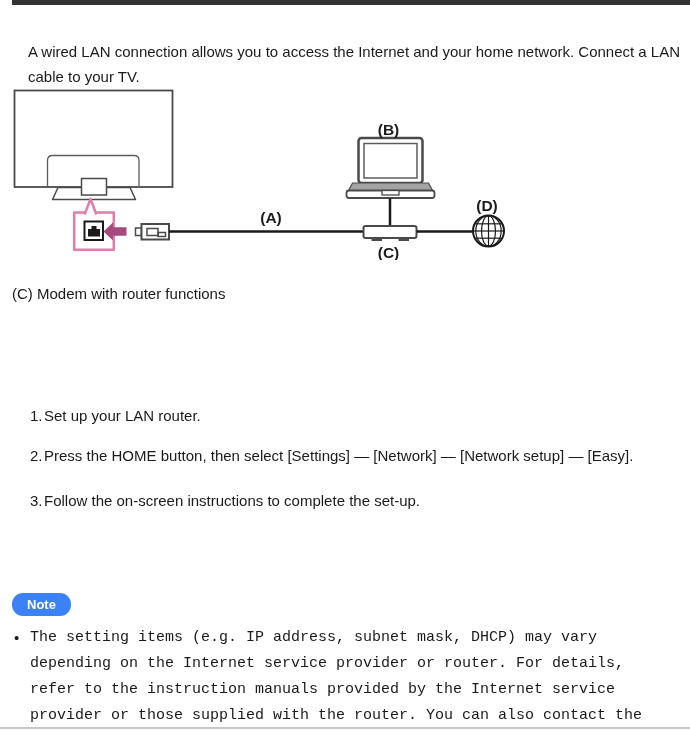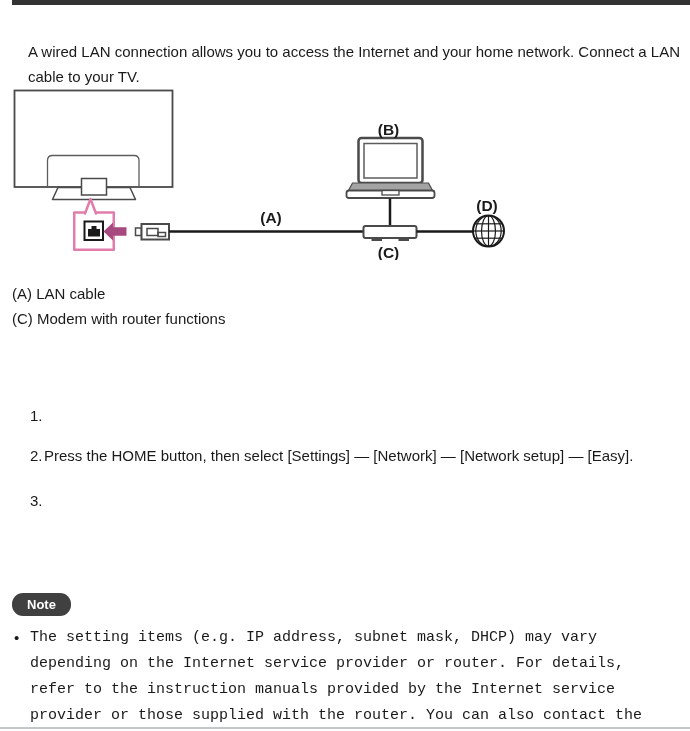--- a/index.html
+++ b/index.html
@@ -18,21 +18,21 @@
   }
   .legend { position:absolute; left:12px; top:281px; line-height:25.4px; }
   .steps { position:absolute; left:30px; top:403px; width:652px; }
   .step { display:flex; }
   .step:nth-child(2) { margin-top:14px; }
   .step:nth-child(3) { margin-top:20px; }
   .step-num { width:14px; flex:none; line-height:25.5px; }
   .step-body { line-height:25.5px; max-width:636px; }
   .note-badge {
     position:absolute; left:12px; top:593px;
-    background:#404040; color:#ffffff; font-weight:bold; font-size:13px;
+    background:#3b82f6; color:#ffffff; font-weight:bold; font-size:13px;
     line-height:15px; padding:4px 15px; border-radius:11px;
   }
   .note-list { position:absolute; left:14px; top:625px; width:664px; }
   .bullet-item { display:flex; line-height:26px; }
   .bullet-marker { width:16px; flex:none; }
   .bullet-text { max-width:644px;font-family:Liberation Mono, monospace; }
   .bottom-rule { position:absolute; left:0; top:727px; width:690px; height:2px; background:#c3c7ca; }
 </style>
 </head>
 <body>
@@ -97,38 +97,41 @@
     <ellipse cx="488.5" cy="231" rx="12.7" ry="15.3" fill="none" stroke="#1a1a1a" stroke-width="1.2"></ellipse>
     <line x1="488.5" y1="215.7" x2="488.5" y2="246.3" stroke="#1a1a1a" stroke-width="1.2"></line>
     <line x1="473.2" y1="231" x2="503.8" y2="231" stroke="#1a1a1a" stroke-width="1.2"></line>
     <line x1="474.8" y1="223.8" x2="502.2" y2="223.8" stroke="#1a1a1a" stroke-width="1.2"></line>
     <line x1="474.8" y1="238.2" x2="502.2" y2="238.2" stroke="#1a1a1a" stroke-width="1.2"></line>
   </g>
   <text x="487" y="211">(D)</text>
 </svg>
 
 <div class="legend">
-  <div>(A) LAN cable</div>
   <div>(C) Modem with router functions</div>
 </div>
 
 <div class="steps">
   <div class="step">
     <span class="step-num">1.</span>
     <div class="step-body">
+      <div>Set up your LAN router.</div>
     </div>
   </div>
   <div class="step">
     <span class="step-num">2.</span>
     <div class="step-body">
       <div>Press the HOME button, then select [Settings] — [Network] — [Network setup] — [Easy].</div>
     </div>
   </div>
   <div class="step">
     <span class="step-num">3.</span>
+    <div class="step-body">
+      <div>Follow the on-screen instructions to complete the set-up.</div>
+    </div>
   </div>
 </div>
 
 <span class="note-badge">Note</span>
 <div class="note-list">
   <div class="bullet-item">
     <span class="bullet-marker">•</span>
     <div class="bullet-text">The setting items (e.g. IP address, subnet mask, DHCP) may vary depending on the Internet service provider or router. For details, refer to the instruction manuals provided by the Internet service provider or those supplied with the router. You can also contact the person who set up the network (network administrator).</div>
   </div>
 </div>

